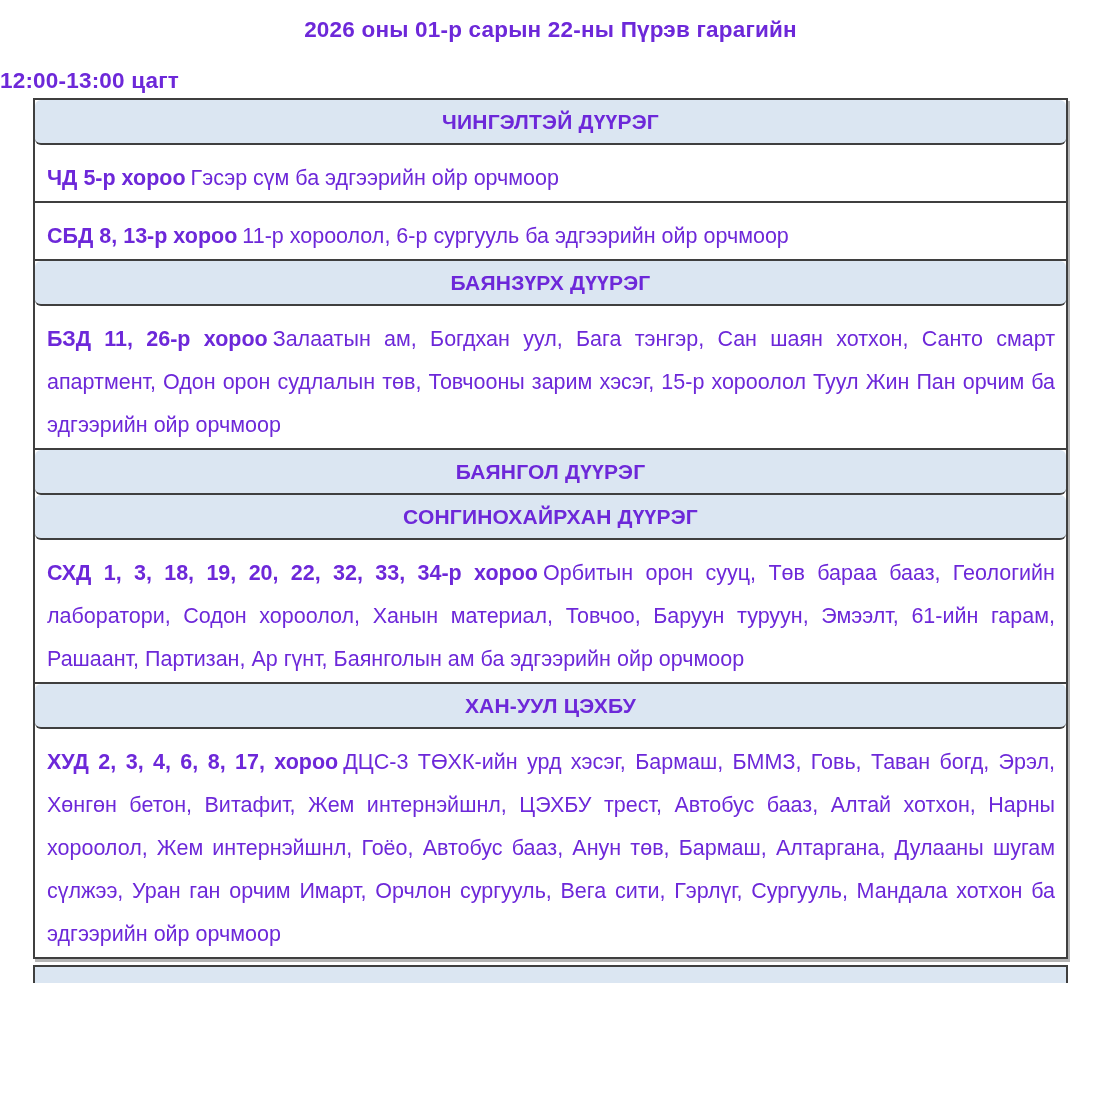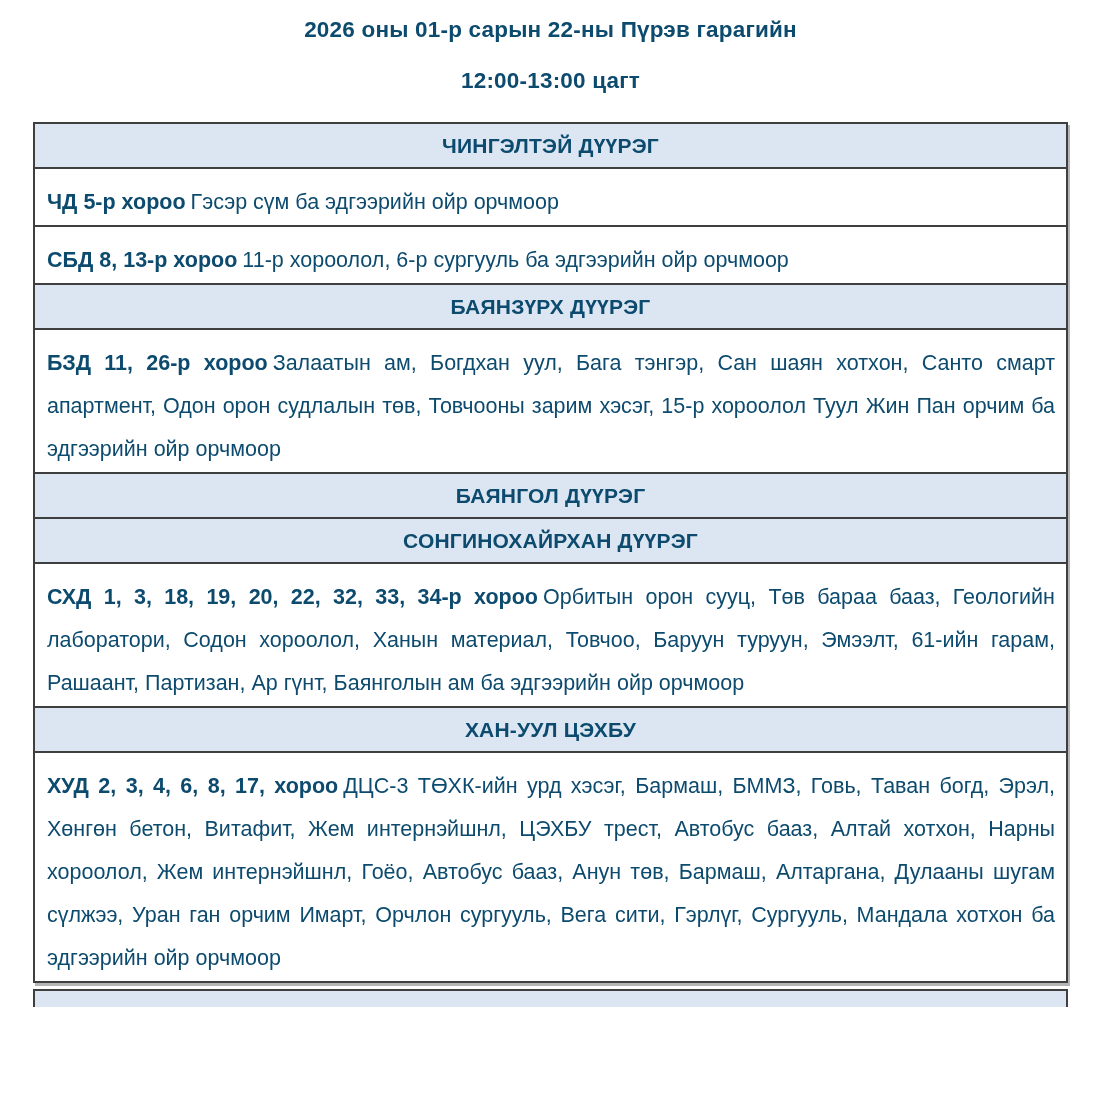--- a/index.html
+++ b/index.html
@@ -6,54 +6,54 @@
     margin: 0;
     padding: 0;
     background: #ffffff;
   }
   .page {
     position: relative;
     width: 1101px;
     height: 1095px;
     overflow: hidden;
     background: #ffffff;
-    color: #0c4a6e;
+    color: #6d28d9;
     font-family: "Liberation Sans", "DejaVu Sans", sans-serif;
   }
   .title-line1 {
     margin: 17px 0 0 0;
     font-size: 22.5px;
     font-weight: bold;
     text-align: center;
     letter-spacing: 0.2px;
   }
   .title-line2 {
-    margin: 25px 0 28px 0;
+    margin: 25px 0 4px 0;
     font-size: 22.5px;
     font-weight: bold;
-    text-align: center;
     letter-spacing: 0.2px;
   }
   .outage-table {
     margin-left: 33px;
     width: 1035px;
     border: 2px solid #3f3f3f;
     box-shadow: 2px 3px 0 #b5b5b5;
     box-sizing: border-box;
     background: #ffffff;
   }
   .district-header {
     background: #dbe6f2;
     height: 43px;
     line-height: 43px;
     text-align: center;
     font-weight: bold;
     font-size: 21px;
     letter-spacing: 0.2px;
     border-bottom: 2px solid #3f3f3f;
+    border-radius: 6px;
   }
   .district-row {
     background: #ffffff;
     min-height: 43px;
     padding: 12px 11px 1px 12px;
     font-size: 21.5px;
     line-height: 43px;
     text-align: justify;
     border-bottom: 2px solid #3f3f3f;
   }

